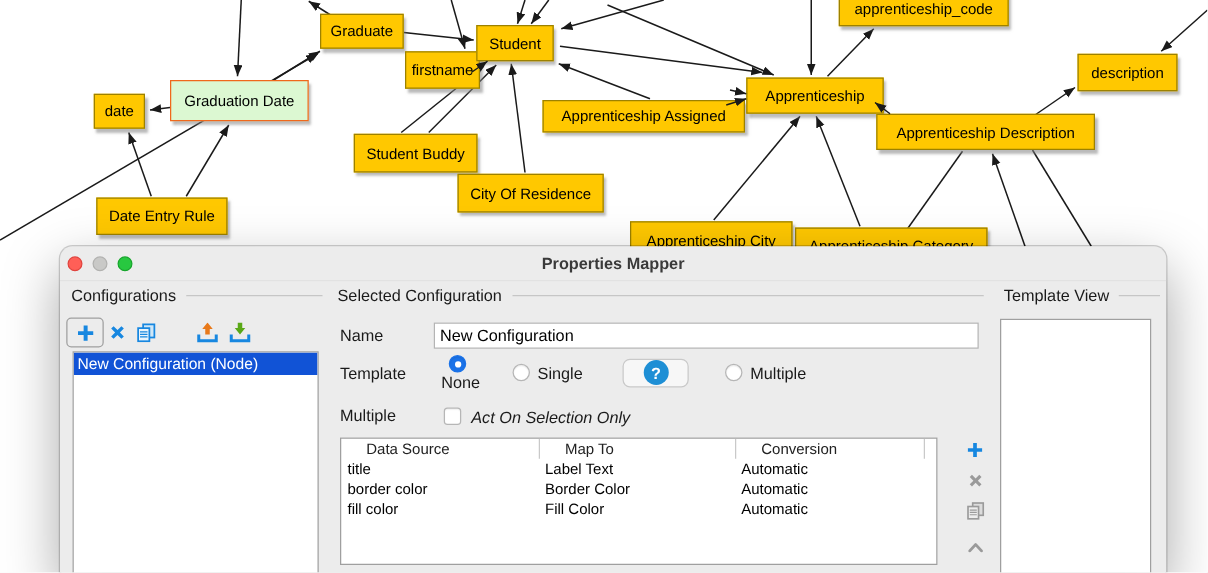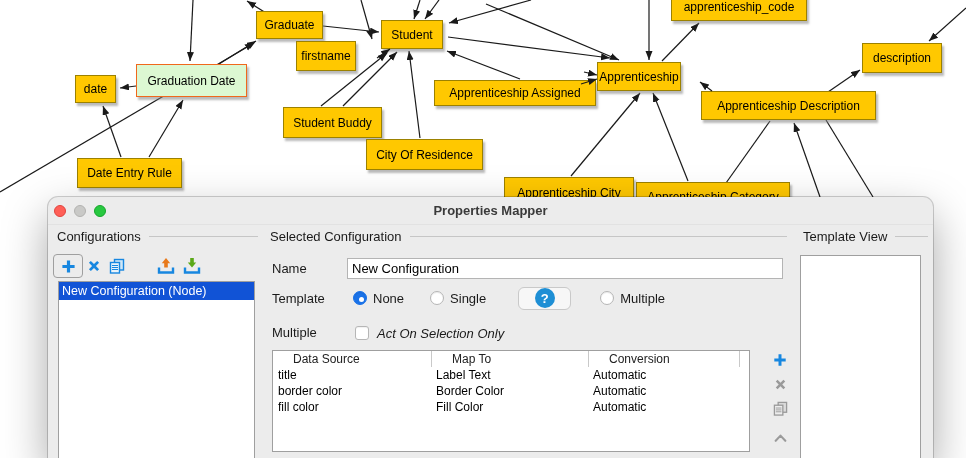--- a/index.html
+++ b/index.html
@@ -118,27 +118,27 @@
       <line x1="966" y1="8" x2="929" y2="41" stroke="#1a1a1a" stroke-width="1.2" marker-end="url(#arrU)"></line>
       <line x1="0" y1="192" x2="254" y2="43" stroke="#1a1a1a" stroke-width="1.2" marker-end="url(#arrU)"></line>
       <line x1="826" y1="120" x2="873" y2="197" stroke="#1a1a1a" stroke-width="1.2"></line>
       <line x1="770" y1="121" x2="726" y2="183" stroke="#1a1a1a" stroke-width="1.2"></line>
     </svg>
 
   <div id="graph-nodes">
       <div class="gnode" style="left: 75px; top: 75px; width: 41px; height: 28px;">date</div>
       <div class="gnode gnode--hl" style="left: 136px; top: 64px; width: 111px; height: 33px;">Graduation Date</div>
       <div class="gnode" style="left: 256px; top: 11px; width: 67px; height: 28px;">Graduate</div>
-      <div class="gnode" style="left: 296px; top: 41px; width: 60px; height: 30px;">firstname</div>
+      <div class="gnode" style="left: 324px; top: 41px; width: 60px; height: 30px;">firstname</div>
       <div class="gnode" style="left: 283px; top: 107px; width: 99px; height: 31px;">Student Buddy</div>
       <div class="gnode" style="left: 381px; top: 20px; width: 62px; height: 29px;">Student</div>
       <div class="gnode" style="left: 366px; top: 139px; width: 117px; height: 31px;">City Of Residence</div>
       <div class="gnode" style="left: 77px; top: 158px; width: 105px; height: 30px;">Date Entry Rule</div>
       <div class="gnode" style="left: 434px; top: 80px; width: 162px; height: 26px;">Apprenticeship Assigned</div>
-      <div class="gnode" style="left: 597px; top: 62px; width: 84px; height: 29px;">Apprenticeship</div>
+      <div class="gnode" style="left: 597px; top: 62px; width: 110px; height: 29px;">Apprenticeship</div>
       <div class="gnode" style="left: 671px; top: -8px; width: 136px; height: 29px;">apprenticeship_code</div>
       <div class="gnode" style="left: 862px; top: 43px; width: 80px; height: 30px;">description</div>
       <div class="gnode" style="left: 504px; top: 177px; width: 130px; height: 31px;">Apprenticeship City</div>
       <div class="gnode" style="left: 701px; top: 91px; width: 175px; height: 29px;">Apprenticeship Description</div>
       <div class="gnode" style="left: 636px; top: 182px; width: 154px; height: 29px;">Apprenticeship Category</div>
     </div>
 
   <svg id="graph-edges-over" width="966" height="458" viewBox="0 0 966 458">
     <defs>
       <marker id="arrO" markerUnits="userSpaceOnUse" markerWidth="10" markerHeight="8" refX="9" refY="3.5" orient="auto">
@@ -206,21 +206,21 @@
       <span>Selected Configuration</span>
         <span class="rule"></span>
     </div>
 
     <div class="flabel" style="left:224px;top:64px;">Name</div>
     <input id="name-input" type="text" value="New Configuration" style="">
 
     <div class="flabel" style="left:224px;top:94px;">Template</div>
     <div id="template-row">
       <span>
-          <span class="radio-opt" style="margin-right: 26px;">
+          <span class="radio-opt" style="margin-right: 26px; flex-direction: column;">
             <span class="radio on"></span>
             <span>None</span>
           </span>
         </span>
       <span>
           <span class="radio-opt" style="margin-right: 32px;">
             <span class="radio"></span>
             <span>Single</span>
           </span>
         </span>

